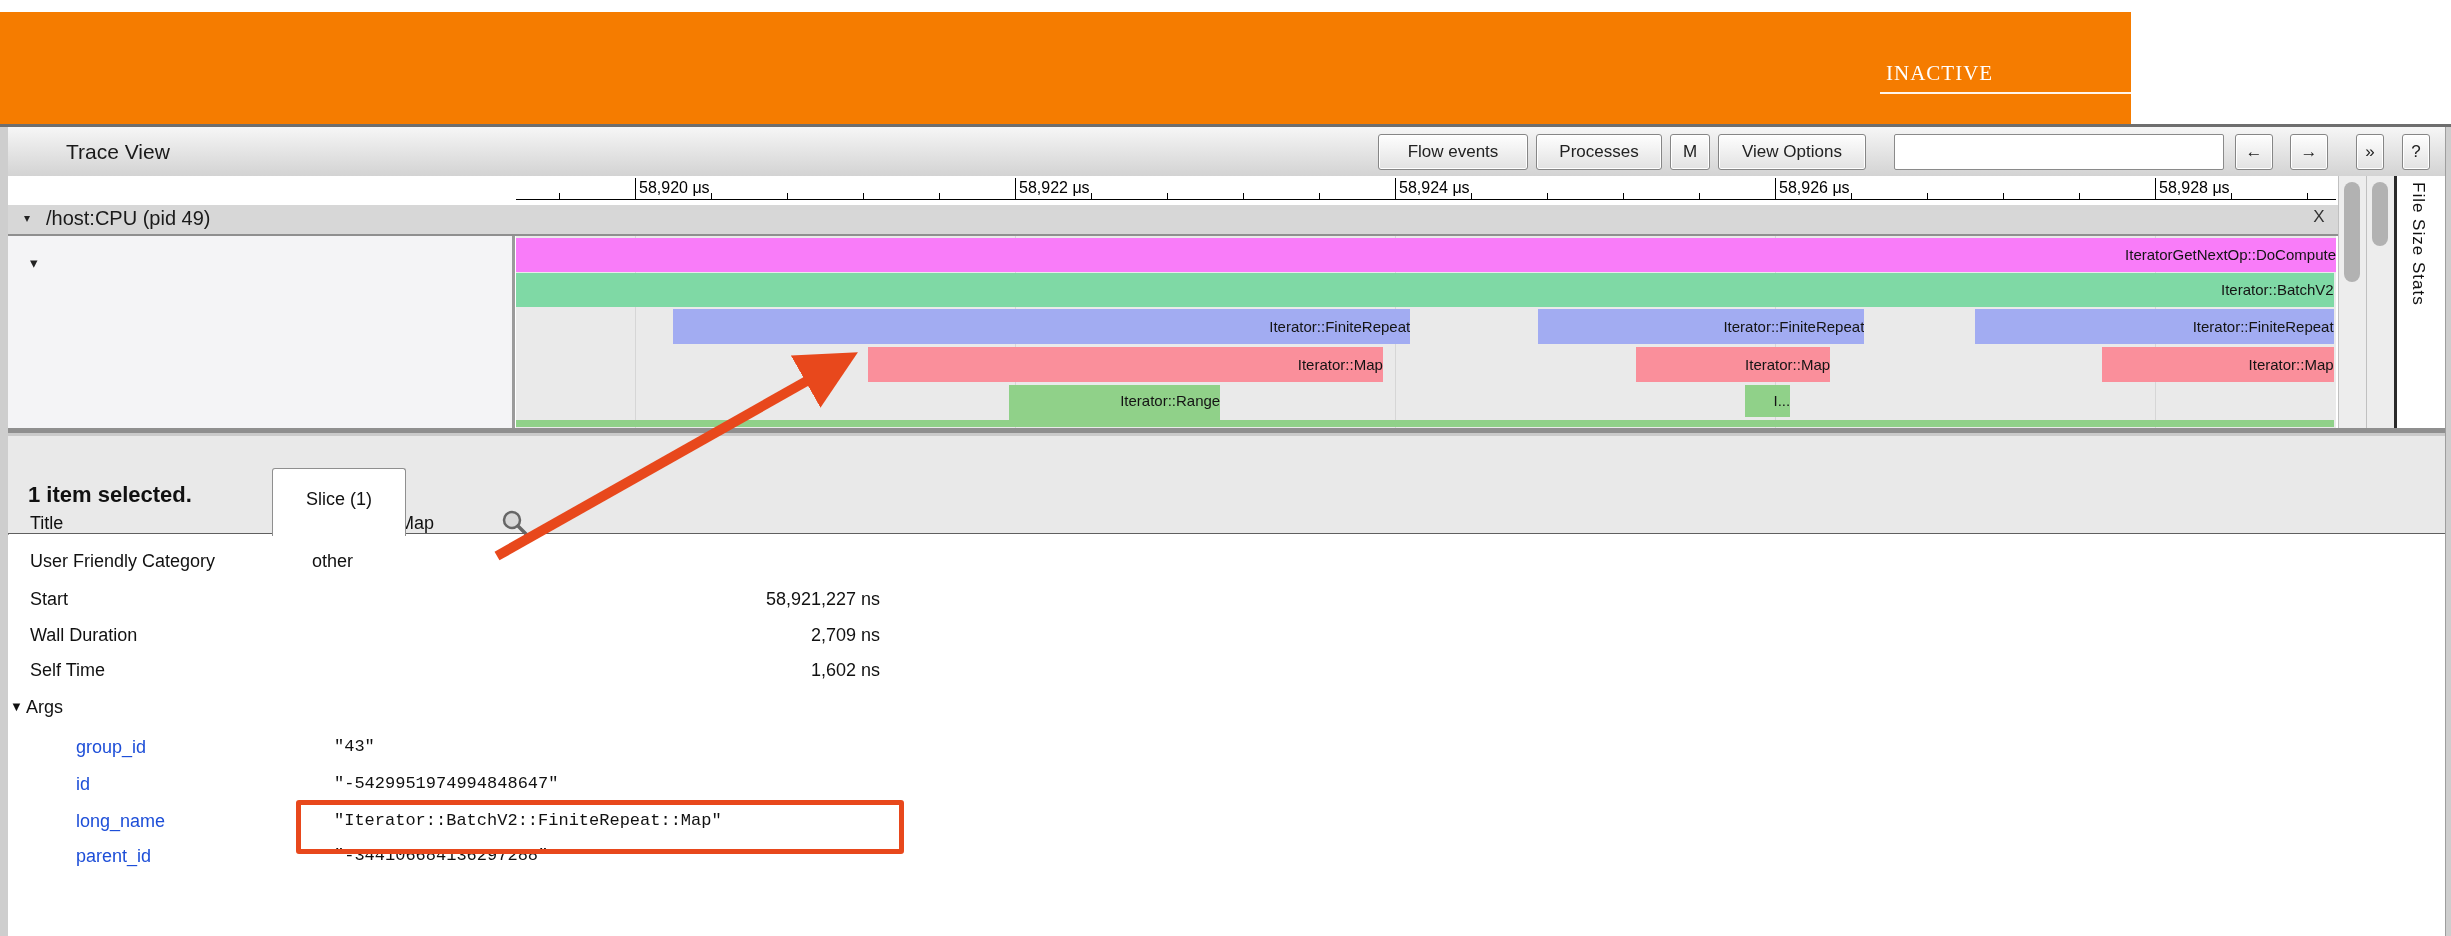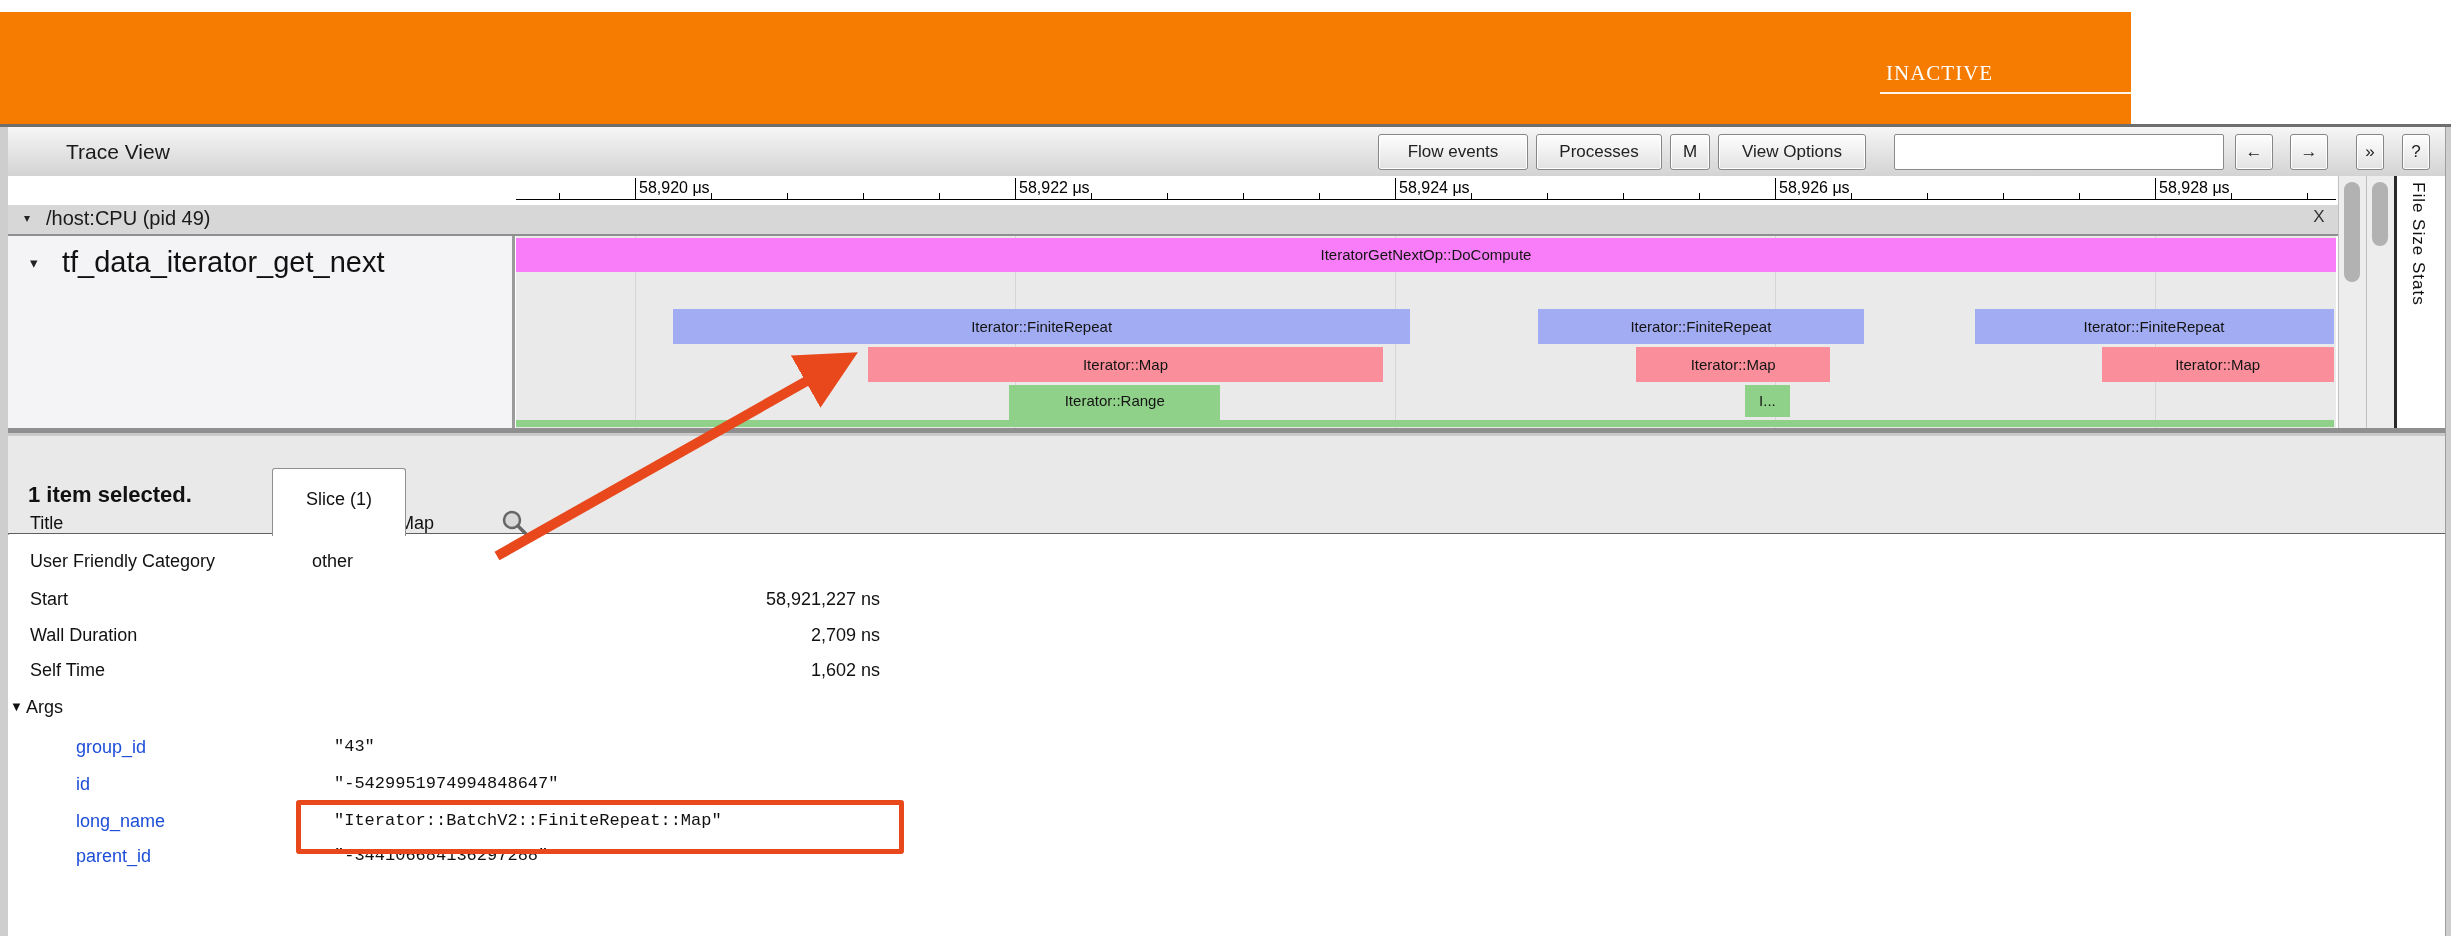--- a/index.html
+++ b/index.html
@@ -46,21 +46,21 @@
   #process-row{left:8px;top:205px;width:2330px;height:29px;background:#d7d7d7;border-bottom:2px solid #8f8f8f;cursor:pointer;}
   #process-tri{left:24px;top:211px;font-size:12px;color:#222;}
   #process-label{left:46px;top:207px;font-size:20px;color:#1a1a1a;}
   #canvas-close{left:2308px;top:205px;width:22px;height:24px;font-size:17px;color:#333;text-align:center;
       line-height:24px;cursor:pointer;}
   #track-panel{left:8px;top:236px;width:504px;height:192px;background:#f4f4f6;border-right:3px solid #9b9b9b;}
   #track-tri{left:30px;top:254px;font-size:15px;color:#222;cursor:pointer;}
   #track-label{left:62px;top:246px;font-size:29px;color:#111;}
   #canvas{left:516px;top:236px;width:1820px;height:192px;background:#eaeaea;overflow:hidden;}
   .gridline{position:absolute;top:0;width:1px;height:192px;background:#d6d6d6;}
-  .slice{position:absolute;box-sizing:border-box;font-size:15px;color:#141414;text-align:center;
+  .slice{position:absolute;box-sizing:border-box;font-size:15px;color:#141414;text-align:right;
       white-space:nowrap;overflow:hidden;cursor:pointer;}
 
   
   .lane{position:absolute;top:176px;width:27px;height:252px;background:#ededed;border-left:1px solid #c0c0c0;}
   .thumb{position:absolute;width:16px;background:#b2b2b2;border-radius:8px;cursor:pointer;}
   #side-panel{left:2394px;top:176px;width:51px;height:252px;background:#fff;border-left:3px solid #2a2a2a;box-sizing:border-box;}
   #side-panel-label{left:2408px;top:182px;font-size:17px;color:#111;writing-mode:vertical-rl;letter-spacing:1px;}
 
   
   #divider1{left:8px;top:428px;width:2437px;height:5px;background:#8f8f8f;}
@@ -156,28 +156,28 @@
     </div>
   <div class="abs" id="ruler-baseline"></div>
 
   <div class="abs" id="process-row"></div>
   <div class="abs" id="process-tri">▾</div>
   <div class="abs" id="process-label">/host:CPU (pid 49)</div>
   <div class="abs" id="canvas-close">X</div>
 
   <div class="abs" id="track-panel"></div>
   <div class="abs" id="track-tri">▾</div>
-  <div class="abs" id="track-label">tf_data_iterator_get_next</div>
   <div class="abs" id="canvas">
       <div class="gridline" style="left: 119px;"></div>
       <div class="gridline" style="left: 499px;"></div>
       <div class="gridline" style="left: 879px;"></div>
       <div class="gridline" style="left: 1259px;"></div>
       <div class="gridline" style="left: 1639px;"></div>
       <div class="slice" style="left: 0px; width: 1820px; top: 2px; height: 34px; line-height: 34px; background: rgb(249, 124, 249);">IteratorGetNextOp::DoCompute</div>
+      <div class="slice" style="left: 0px; width: 1817.6px; top: 37px; height: 34px; line-height: 34px; background: rgb(127, 217, 165);">Iterator::BatchV2</div>
       <div class="slice" style="left: 157px; width: 737.2px; top: 73px; height: 35px; line-height: 35px; background: rgb(162, 172, 242);">Iterator::FiniteRepeat</div>
       <div class="slice" style="left: 1021.5px; width: 326.8px; top: 73px; height: 35px; line-height: 35px; background: rgb(162, 172, 242);">Iterator::FiniteRepeat</div>
       <div class="slice" style="left: 1458.5px; width: 359.1px; top: 73px; height: 35px; line-height: 35px; background: rgb(162, 172, 242);">Iterator::FiniteRepeat</div>
       <div class="slice" style="left: 352.13px; width: 514.71px; top: 111px; height: 35px; line-height: 35px; background: rgb(250, 143, 155);">Iterator::Map</div>
       <div class="slice" style="left: 1120.3px; width: 193.8px; top: 111px; height: 35px; line-height: 35px; background: rgb(250, 143, 155);">Iterator::Map</div>
       <div class="slice" style="left: 1585.8px; width: 231.8px; top: 111px; height: 35px; line-height: 35px; background: rgb(250, 143, 155);">Iterator::Map</div>
       <div class="slice" style="left: 493.3px; width: 210.9px; top: 149px; height: 41px; line-height: 32px; background: rgb(144, 209, 137);">Iterator::Range</div>
       <div class="slice" style="left: 1228.6px; width: 45.6px; top: 149px; height: 32px; line-height: 32px; background: rgb(144, 209, 137);">I...</div>
       <div class="slice" style="left: 0px; width: 1817.6px; top: 184px; height: 7px; line-height: 7px; background: rgb(144, 209, 137);"></div>
     </div>

